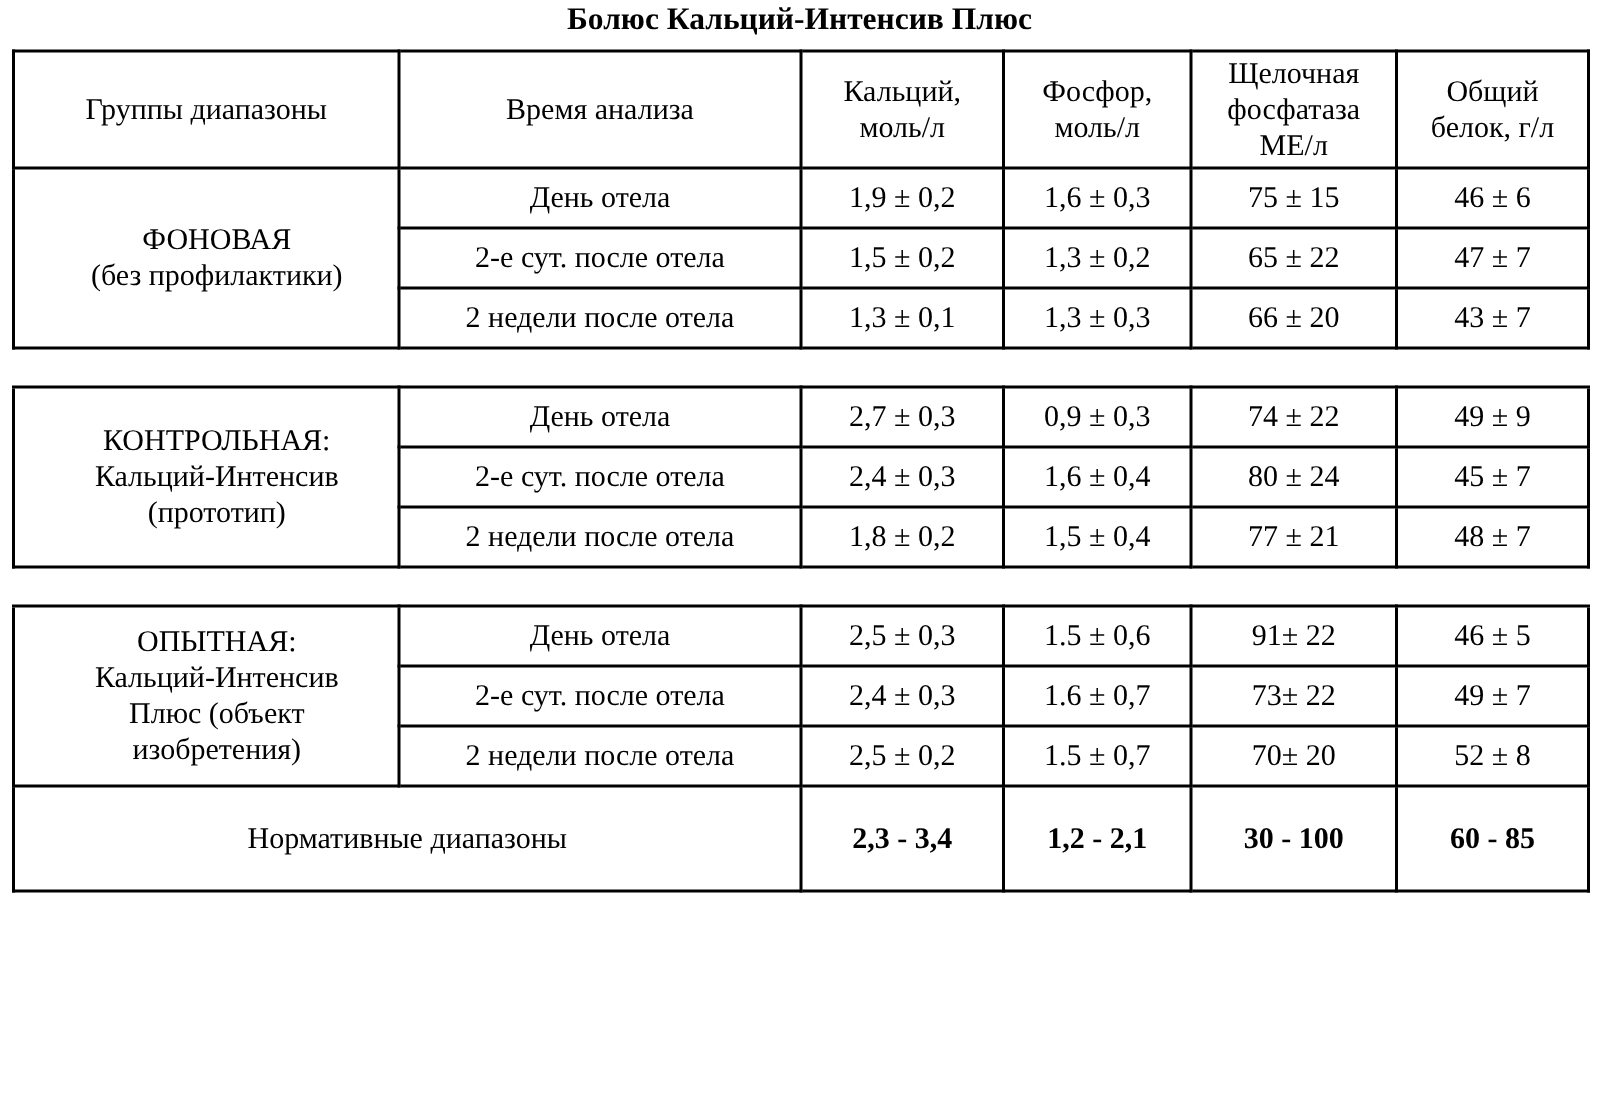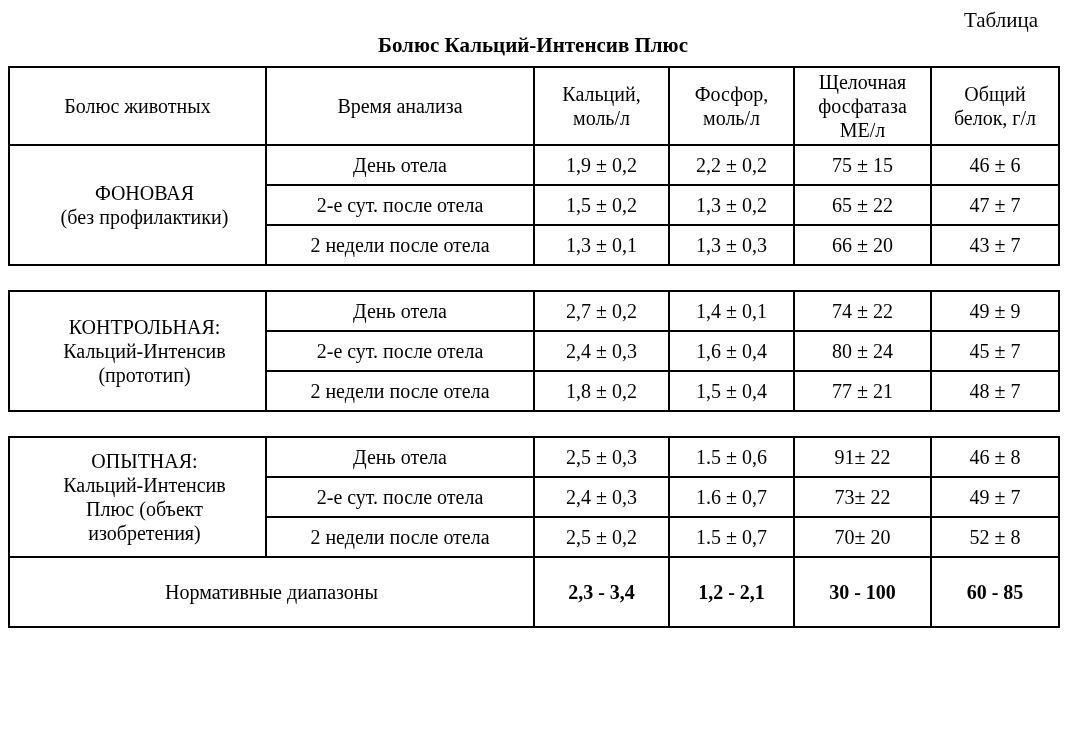--- a/index.html
+++ b/index.html
@@ -50,55 +50,54 @@
     padding: 0;
   }
   tr.footer-row td { height: 70px; }
   tr.footer-row td.bold { font-weight: bold; }
 </style>
 </head>
 <body>
 
 <div class="page">
 
-  <div class="corner-label">Таблица</div>
 
   <div class="doc-title">Болюс Кальций-Интенсив Плюс</div>
 
   <table class="results">
     <colgroup>
       <col style="width:257px">
       <col style="width:268px">
       <col style="width:135px">
       <col style="width:125px">
       <col style="width:137px">
       <col style="width:128px">
     </colgroup>
 
     <tbody>
         <tr class="header-row">
-      <th>Болюс животных</th>
+      <th>Группы диапазоны</th>
       <th>Время анализа</th>
       <th class="pre">Кальций,
 моль/л</th>
       <th class="pre">Фосфор,
 моль/л</th>
       <th class="pre">Щелочная
 фосфатаза
 МЕ/л</th>
       <th class="pre">Общий
 белок, г/л</th>
     </tr>
 
     <tr class="data-row">
       <td class="group-label pre" rowspan="3">ФОНОВАЯ
 (без профилактики)</td>
       <td>День отела</td>
       <td>1,9 ± 0,2</td>
-      <td>2,2 ± 0,2</td>
+      <td>1,6 ± 0,3</td>
       <td>75 ± 15</td>
       <td>46 ± 6</td>
     </tr>
     <tr class="data-row">
       <td>2-е сут. после отела</td>
       <td>1,5 ± 0,2</td>
       <td>1,3 ± 0,2</td>
       <td>65 ± 22</td>
       <td>47 ± 7</td>
     </tr>
@@ -112,22 +111,22 @@
 
     <tr class="spacer">
       <td colspan="6"></td>
     </tr>
 
     <tr class="data-row">
       <td class="group-label pre" rowspan="3">КОНТРОЛЬНАЯ:
 Кальций-Интенсив
 (прототип)</td>
       <td>День отела</td>
-      <td>2,7 ± 0,2</td>
-      <td>1,4 ± 0,1</td>
+      <td>2,7 ± 0,3</td>
+      <td>0,9 ± 0,3</td>
       <td>74 ± 22</td>
       <td>49 ± 9</td>
     </tr>
     <tr class="data-row">
       <td>2-е сут. после отела</td>
       <td>2,4 ± 0,3</td>
       <td>1,6 ± 0,4</td>
       <td>80 ± 24</td>
       <td>45 ± 7</td>
     </tr>
@@ -145,21 +144,21 @@
 
     <tr class="data-row">
       <td class="group-label pre" rowspan="3">ОПЫТНАЯ:
 Кальций-Интенсив
 Плюс (объект
 изобретения)</td>
       <td>День отела</td>
       <td>2,5 ± 0,3</td>
       <td>1.5 ± 0,6</td>
       <td>91± 22</td>
-      <td>46 ± 8</td>
+      <td>46 ± 5</td>
     </tr>
     <tr class="data-row">
       <td>2-е сут. после отела</td>
       <td>2,4 ± 0,3</td>
       <td>1.6 ± 0,7</td>
       <td>73± 22</td>
       <td>49 ± 7</td>
     </tr>
     <tr class="data-row">
       <td>2 недели после отела</td>

